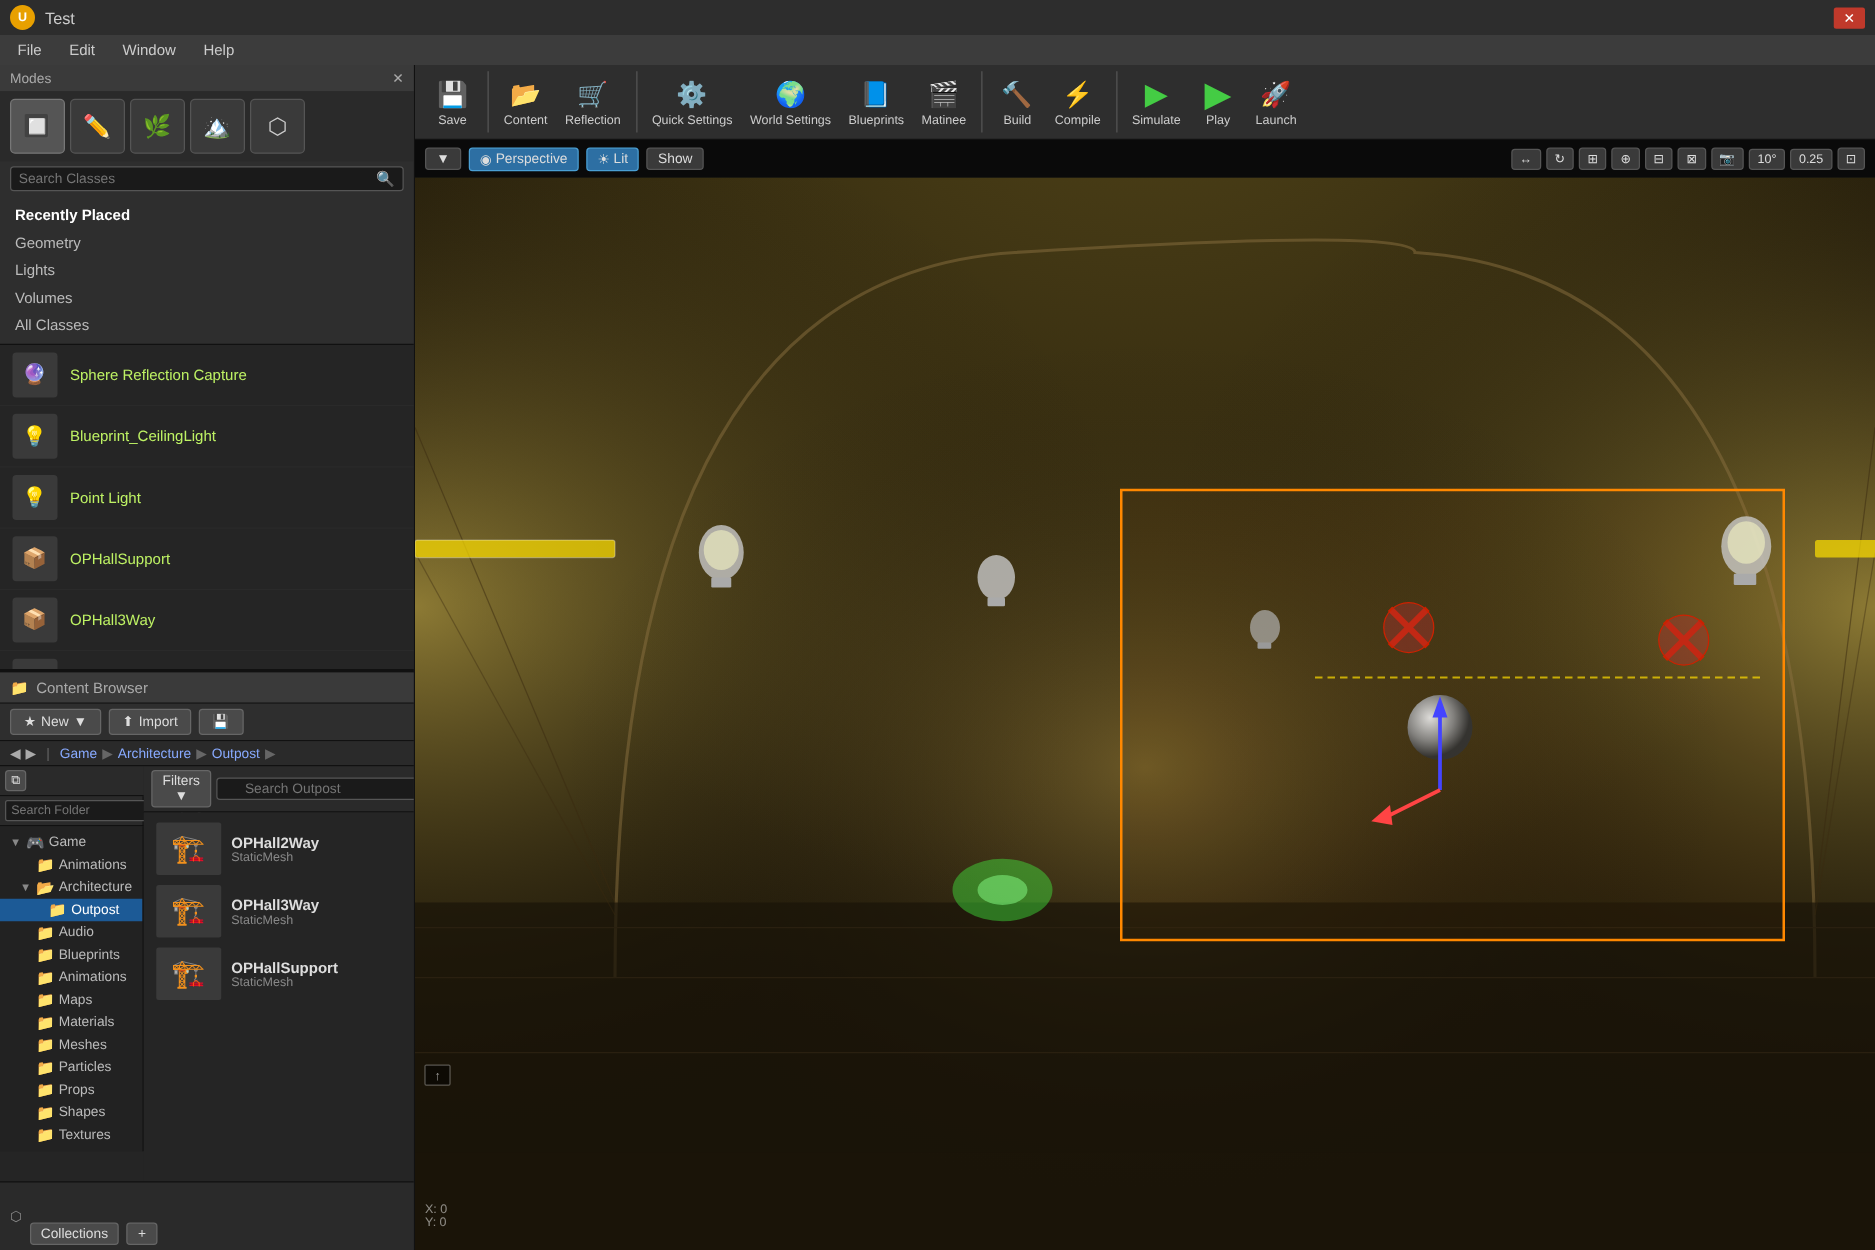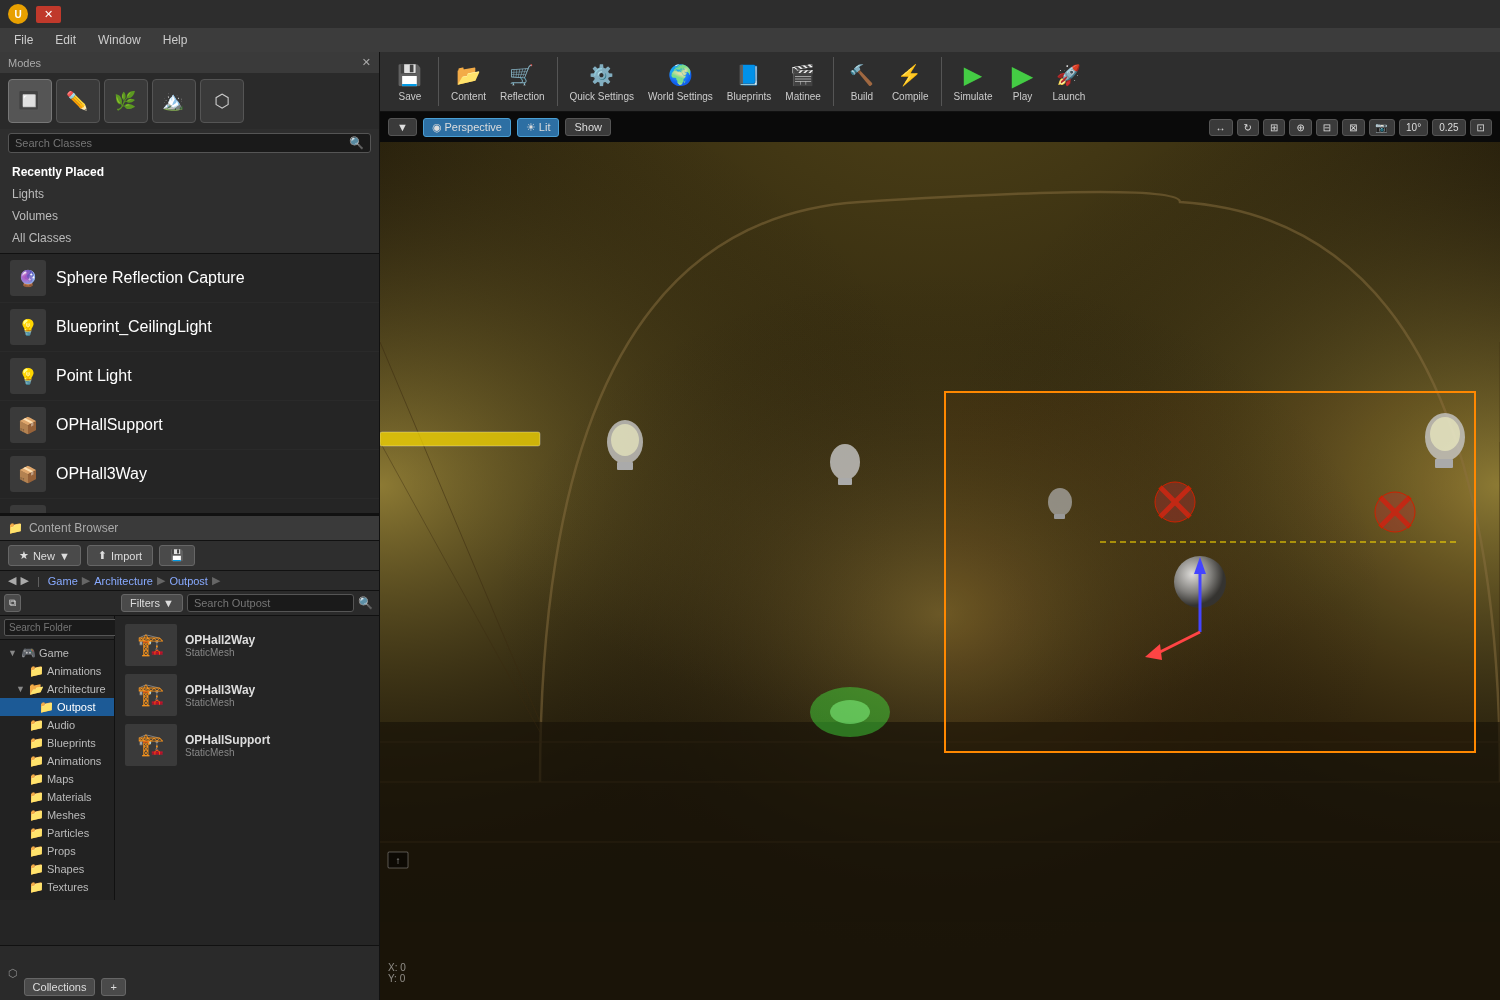--- a/index.html
+++ b/index.html
@@ -45,21 +45,21 @@
     }
 
     
     #main {
       display: flex;
       height: calc(1000px - 52px);
     }
 
     
     #left-panel {
-      width: 380px;
+      width: 332px;
       background: #2a2a2a;
       display: flex;
       flex-direction: column;
       border-right: 1px solid #111;
       flex-shrink: 0;
     }
 
     
     #modes-panel {
       background: #2e2e2e;
@@ -136,21 +136,21 @@
       border-bottom: 1px solid #2a2a2a;
     }
     .placed-icon {
       width: 36px; height: 36px;
       background: #3a3a3a;
       border-radius: 3px;
       display: flex; align-items: center; justify-content: center;
       font-size: 16px;
       flex-shrink: 0;
     }
-    .placed-name { color: #ffffff; font-size: 16px; }
+    .placed-name { color: #bef264; font-size: 12px; }
 
     
     #content-browser {
       flex: 1;
       display: flex;
       flex-direction: column;
       background: #252525;
       border-top: 2px solid #111;
     }
     #cb-header {
@@ -394,20 +394,21 @@
     
     ::-webkit-scrollbar { width: 6px; }
     ::-webkit-scrollbar-track { background: #1a1a1a; }
     ::-webkit-scrollbar-thumb { background: #555; border-radius: 3px; }
   </style>
 </head>
 <body>
 
 <div id="titlebar">
   <div class="ue-logo">U</div>
+  <span class="title">Test</span>
   <button class="close-btn">✕</button>
 </div>
 
 <div id="menubar">
   <button>File</button>
   <button>Edit</button>
   <button>Window</button>
   <button>Help</button>
 </div>
 
@@ -426,20 +427,21 @@
         <div class="mode-icon-btn" title="Foliage">🌿</div>
         <div class="mode-icon-btn" title="Landscape">🏔️</div>
         <div class="mode-icon-btn" title="Geometry">⬡</div>
       </div>
       <div id="search-classes">
         <input type="text" placeholder="Search Classes" style="">
         <span style="color:#888;">🔍</span>
       </div>
       <div id="modes-categories">
         <div class="category-item active">Recently Placed</div>
+        <div class="category-item">Geometry</div>
         <div class="category-item">Lights</div>
         <div class="category-item">Volumes</div>
         <div class="category-item">All Classes</div>
       </div>
     </div>
 
     <div id="placed-list">
       <div class="placed-item">
         <div class="placed-icon">🔮</div>
         <span class="placed-name">Sphere Reflection Capture</span>
@@ -574,21 +576,21 @@
             <div class="tree-item tree-indent-1">
               <span class="arrow"></span>
               <span class="folder-icon">📁</span>
               <span>Textures</span>
             </div>
           </div>
         </div>
         <div id="cb-content-area">
           <div id="cb-content-search">
             <button class="filter-btn">Filters ▼</button>
-            <input type="text" style="flex: 1 1 0%; background: rgb(26, 26, 26); border: 1px solid rgb(85, 85, 85); color: rgb(204, 204, 204); padding: 2px 6px; border-radius: 3px; font-size: 11px; outline: none;" placeholder="Search Outpost">
+            <input type="text" style="flex: 1 1 0%; background: rgb(26, 26, 26); border: 1px solid rgb(85, 85, 85); color: rgb(204, 204, 204); padding: 2px 22px; border-radius: 3px; font-size: 11px; outline: none;" placeholder="Search Outpost">
             <span style="color:#888;">🔍</span>
           </div>
           <div id="cb-assets">
             <div class="asset-item">
               <div class="asset-thumb">🏗️</div>
               <div class="asset-info">
                 <div class="asset-name">OPHall2Way</div>
                 <div class="asset-type">StaticMesh</div>
               </div>
             </div>

